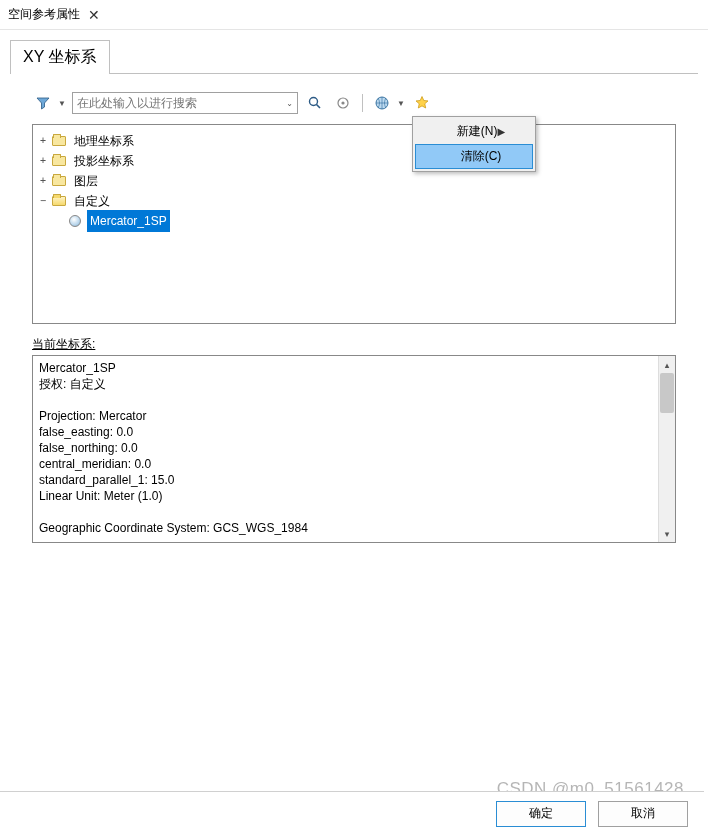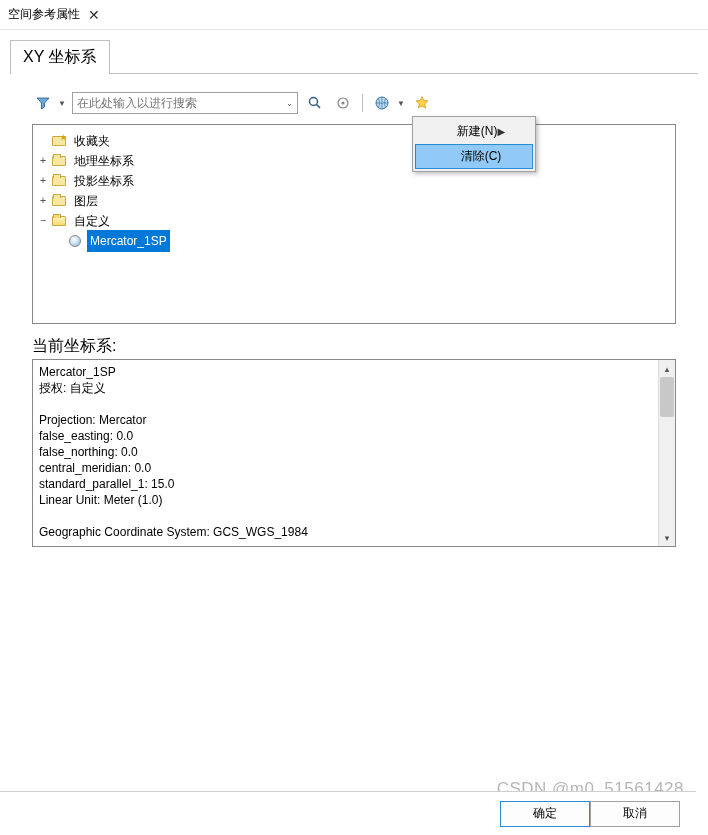--- a/index.html
+++ b/index.html
@@ -218,21 +218,22 @@
     .dropdown-item.highlight {
       background: #91c9f7;
       border: 1px solid #2a8dd4;
       padding: 3px 9px 3px 23px;
     }
     .dropdown-item .sub { font-size: 10px; color: #333;}
 
     
     .section-label {
       margin-top: 12px;
-      font-size: 16px;
+      font-size: 12px;
+      text-decoration: underline;
     }
     .details-box {
       margin-top: 2px;
       border: 1px solid #888;
       height: 188px;
       position: relative;
       display:flex;
     }
     .details-text {
       flex:1;
@@ -264,27 +265,28 @@
       position:absolute;
       top:0; left:1px; right:1px;
       height:40px;
       background:#c8c8c8;
       border-radius:2px;
     }
 
     
     .button-bar {
       position: absolute;
-      bottom: 0; left:0; right:12px;
+      bottom: 0; left:0; right:4px;
       height: 44px;
       border-top: 1px solid #d0d0d0;
       display: flex;
       justify-content: flex-end;
       align-items: center;
       padding: 0 16px;
+      gap: 12px;
       background:#fff;
     }
     .dlg-btn {
       width: 90px;
       height: 26px;
       border: 1px solid #a0a0a0;
       background: #fdfdfd;
       font-size: 12px;
       cursor: pointer;
       font-family: inherit;
@@ -365,27 +367,20 @@
         <span class="sub">▶</span>
       </div>
       <div class="dropdown-item highlight">
         <span>清除(C)</span>
       </div>
     </div>
   </div>
 
   <div class="tree-box">
     <div class="tree-row indent-1">
-      <span class="tree-toggle empty">+</span>
-      <span class="tree-icon">
-          <span class="fav-folder"></span>
-        </span>
-      <span class="tree-label">收藏夹</span>
-    </div>
-    <div class="tree-row indent-1">
       <span class="tree-toggle">+</span>
       <span class="tree-icon">
           <span class="folder-closed"></span>
         </span>
       <span class="tree-label">地理坐标系</span>
     </div>
     <div class="tree-row indent-1">
       <span class="tree-toggle">+</span>
       <span class="tree-icon">
           <span class="folder-closed"></span>

